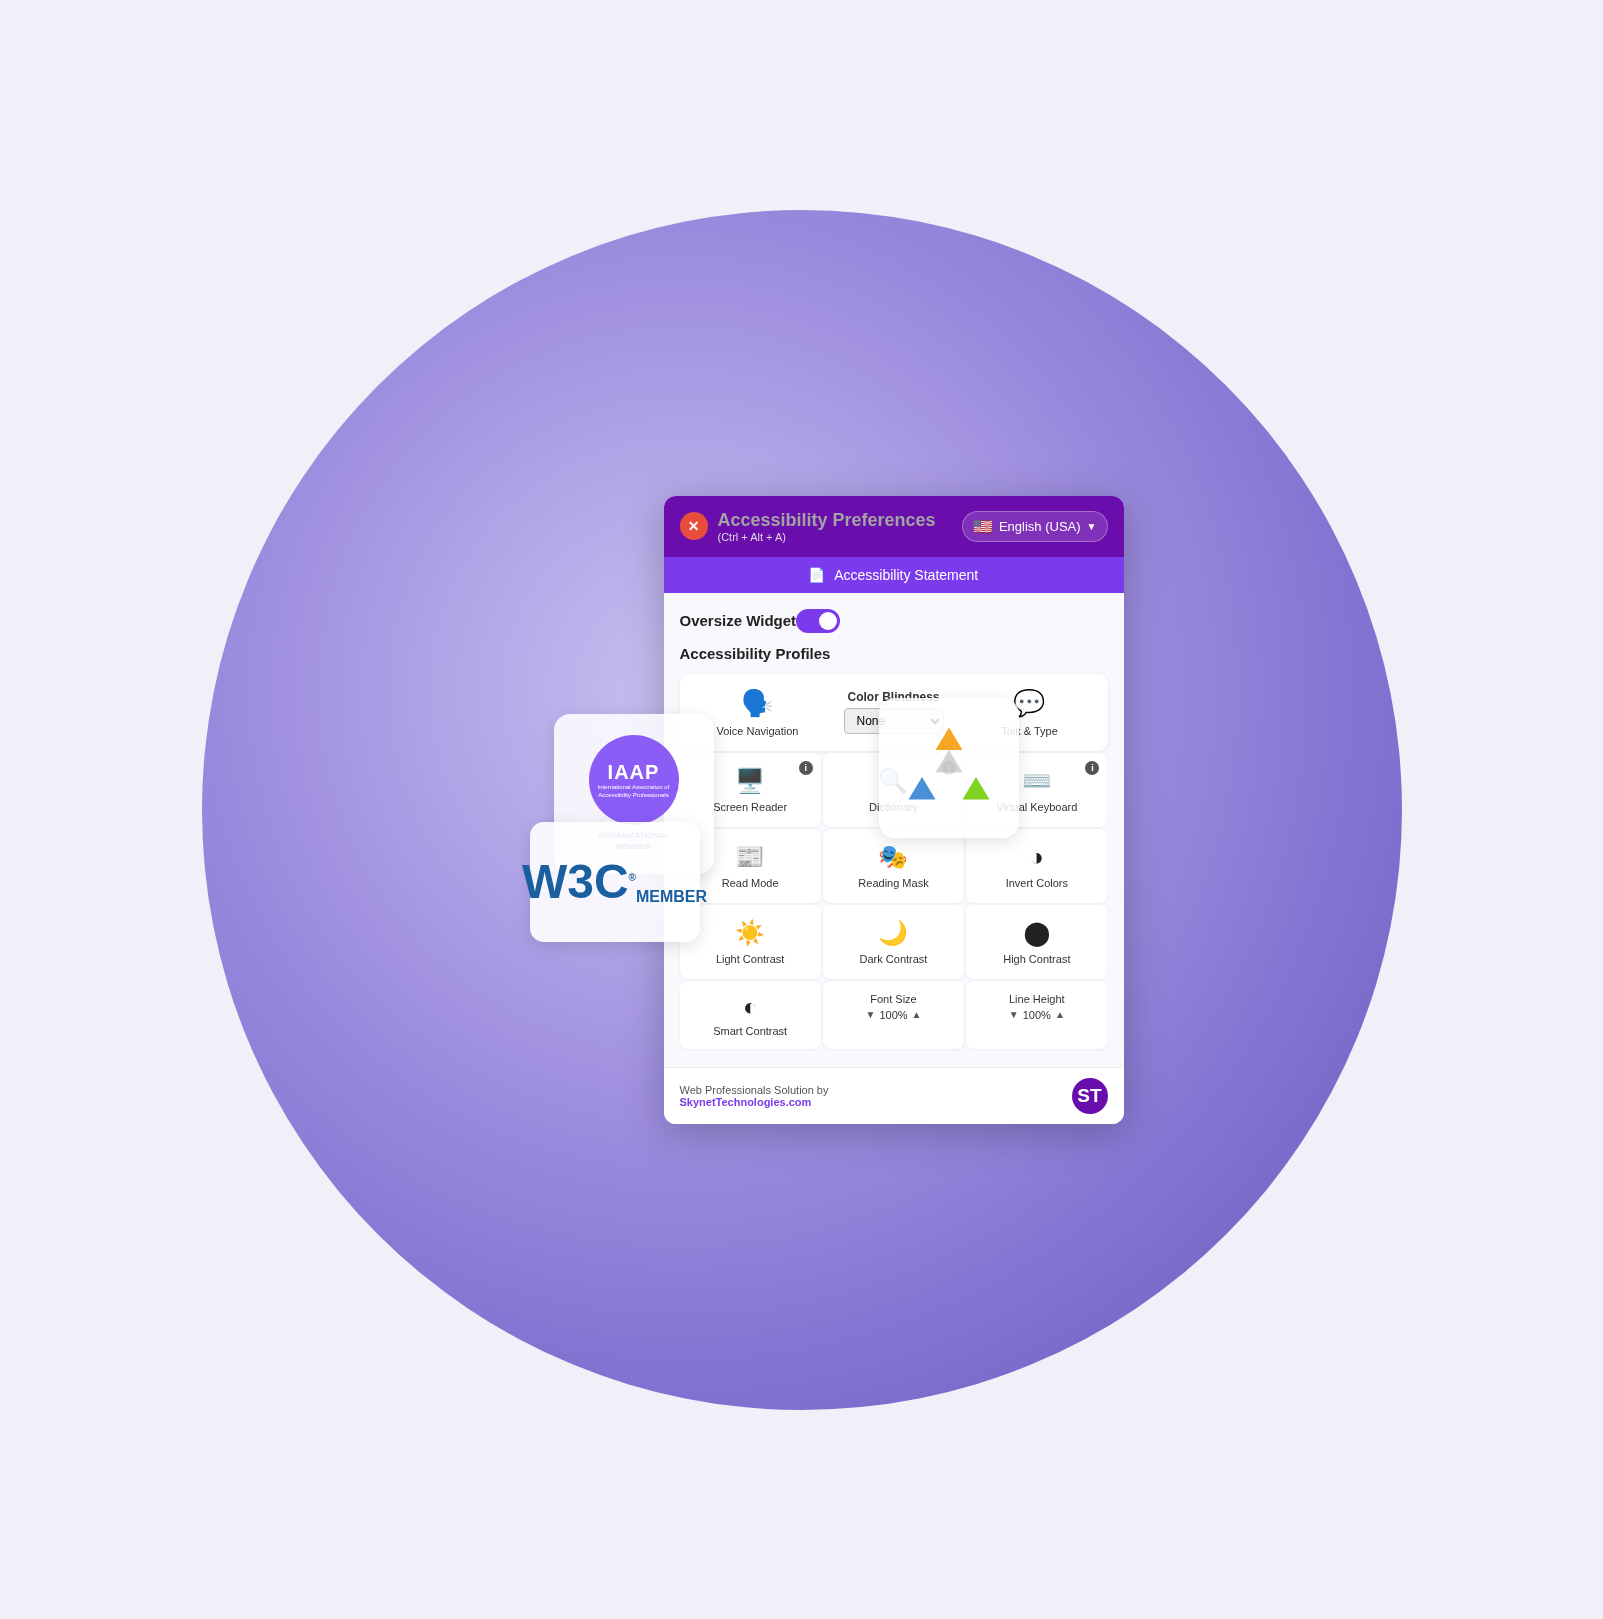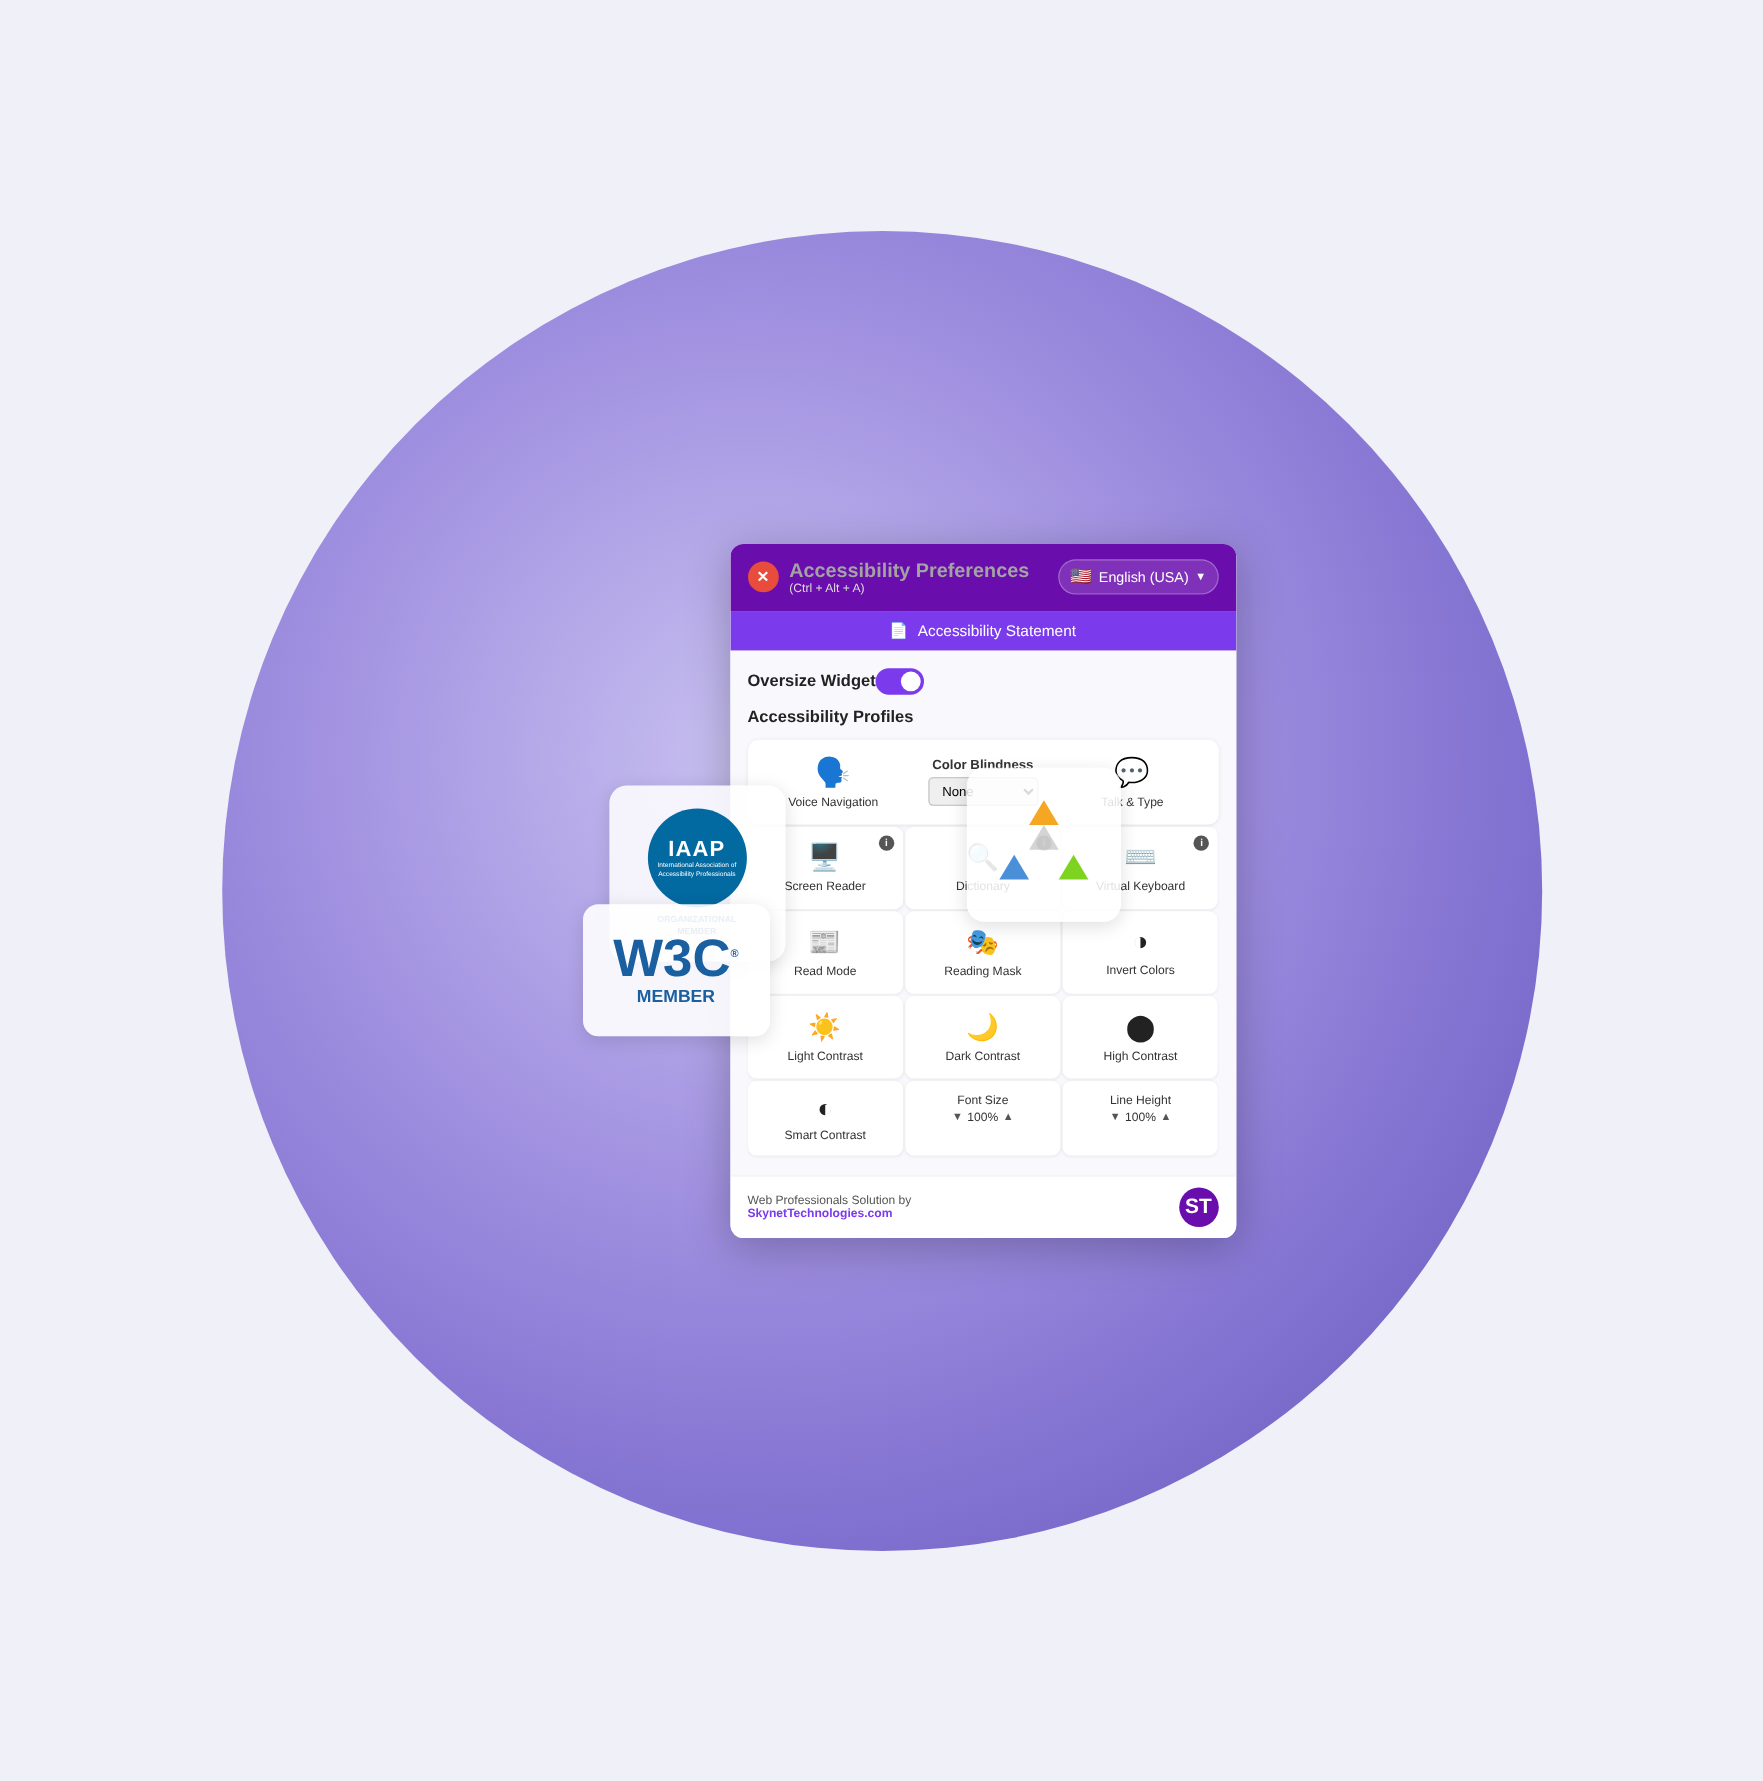--- a/index.html
+++ b/index.html
@@ -342,21 +342,21 @@
       align-items: center;
       justify-content: center;
       padding: 12px;
       z-index: 15;
       box-shadow: 0 4px 16px rgba(0,0,0,0.12);
     }
     .iaap-circle {
       width: 90px;
       height: 90px;
       border-radius: 50%;
-      background: #0369a1;
+      background: #8b5cf6;
       display: flex;
       flex-direction: column;
       align-items: center;
       justify-content: center;
       color: #fff;
     }
     .iaap-text {
       font-size: 20px;
       font-weight: bold;
       letter-spacing: 1px;
@@ -404,22 +404,21 @@
       color: #1a5fa0;
       margin-top: 2px;
       text-align: center;
     }
     .w3c-r {
       font-size: 10px;
       vertical-align: super;
     }
     .w3c-inner {
       display: flex;
-      flex-direction: column;
-      align-items: center;
+      align-items: flex-end;
     }
 
     
     .triforce-card {
       position: absolute;
       top: 50%;
       left: 50%;
       transform: translate(55%, -80%);
       width: 140px;
       height: 140px;

